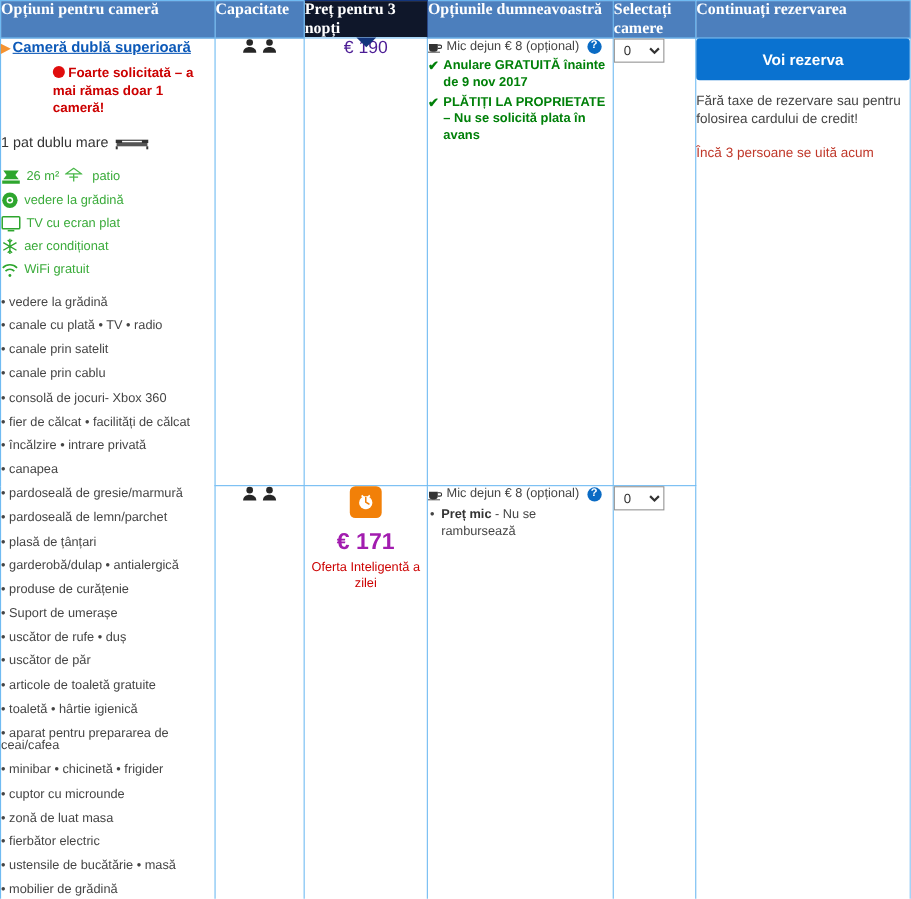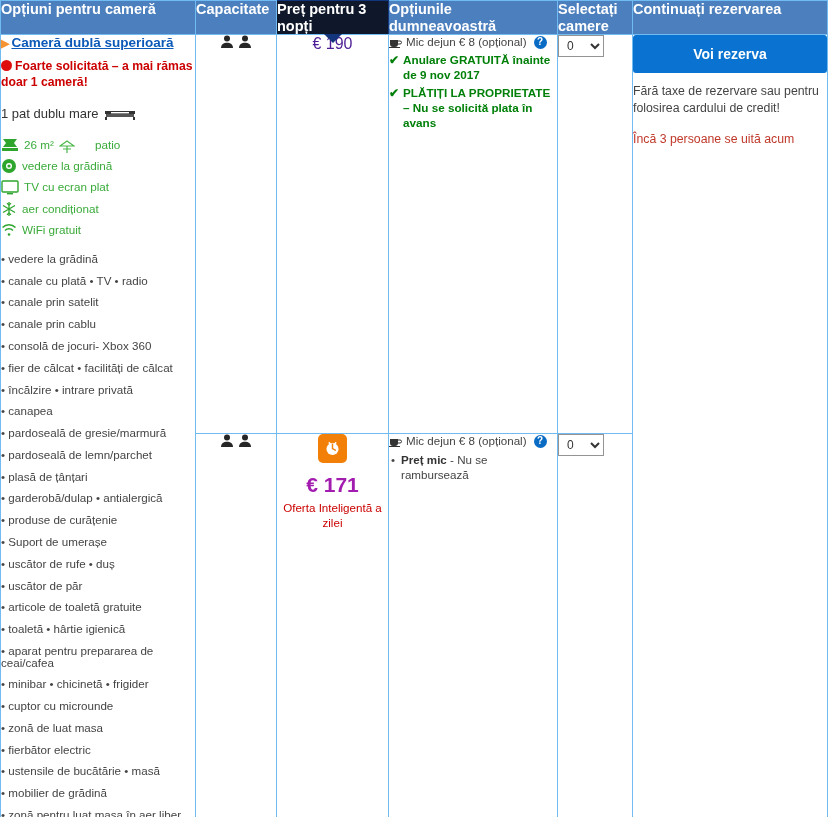--- a/index.html
+++ b/index.html
@@ -24,20 +24,21 @@
   thead th {
     background: #4c7fbd;
     color: #ffffff;
     font-size: 14.5px;
     font-weight: bold;
     text-align: left;
     padding: 10px 8px 12px 10px;
     line-height: 1.15;
     border: 1px solid #70bbf2;
     height: 33px;
+    font-family: Liberation Serif, serif;
   }
   th.highlight {
     background: #0f172a;
     position: relative;
     border-left: 1px solid #13357b;
     border-right: 1px solid #13357b;
     border-top: 1px solid #13357b;
   }
   th.highlight .pointer {
     position: absolute;
@@ -76,20 +77,21 @@
     text-decoration: none;
     display: inline-block;
     margin-right: 2px;
   }
   .urgency {
     color: #cc0000;
     font-size: 12.2px;
     font-weight: bold;
     line-height: 1.3;
     margin-bottom: 14px;
+    padding-left: 47px;
   }
   .urgency .dot {
     display: inline-block;
     width: 11px; height: 11px;
     border-radius: 50%;
     background: #e00d0d;
     vertical-align: -1px;
     margin-right: 3px;
   }
   .bed-line {
@@ -108,21 +110,21 @@
     font-size: 11.7px;
     color: #3aab3a;
     line-height: 1.55;
     margin-bottom: 3px;
     display: flex;
     align-items: center;
     gap: 5px;
   }
   .feat .ico { flex: 0 0 auto; display: inline-flex; align-items:center; }
   .feat .ico svg { display: block; }
-  .feat-inline { display: inline-flex; align-items: flex-end; gap: 20px; }
+  .feat-inline { display: inline-flex; align-items: flex-start; gap: 9px; }
   .bullets { margin-top: 9px; }
   .bullets li {
     list-style: none;
     font-size: 11.6px;
     color: #444;
     line-height: 1.0;
     padding: 5.1px 0 5.1px 0;
   }
   .bullets li::before { content: "• "; color: #444; }
   

